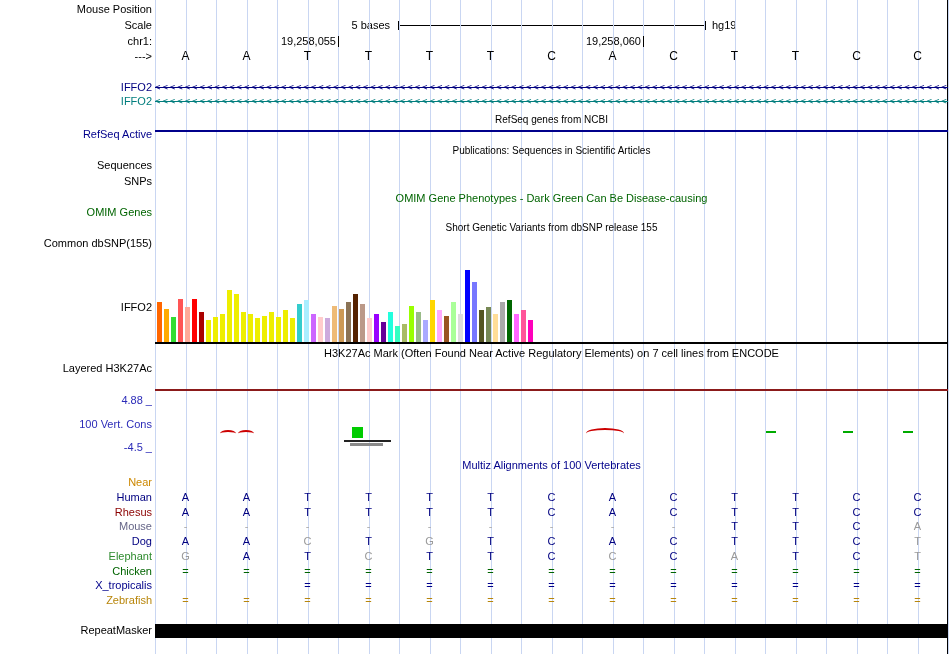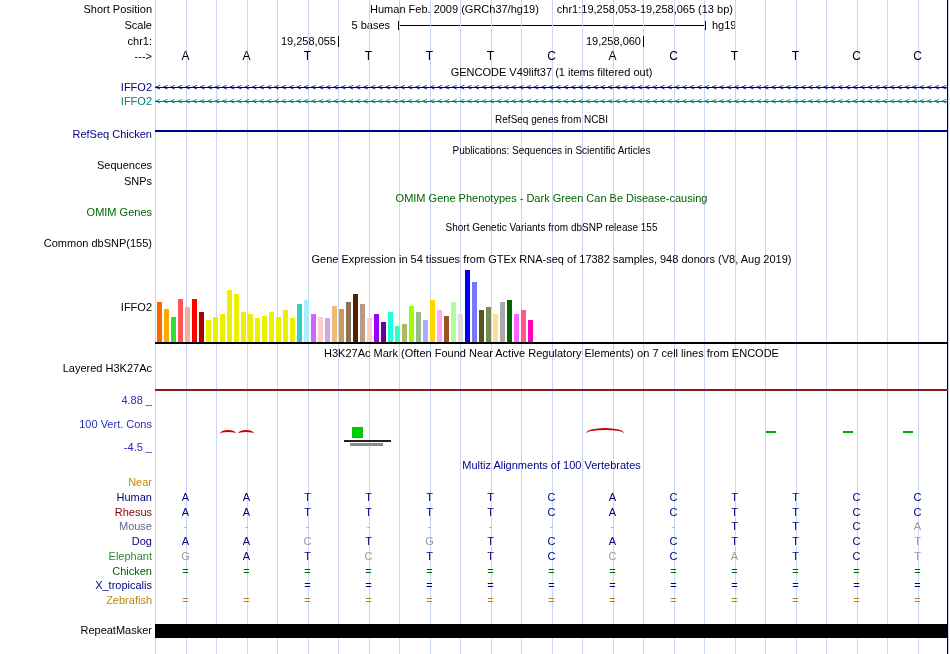--- a/index.html
+++ b/index.html
@@ -11,45 +11,40 @@
   .lbl{position:absolute;left:0;width:152px;text-align:right;white-space:nowrap;z-index:3;}
   .ctitle{position:absolute;left:155px;width:793px;text-align:center;white-space:nowrap;z-index:3;}
   .small{font-size:10px;}
   .abs{position:absolute;}
 </style>
 </head>
 <body>
 
 <div id="browser">
 
-  <div class="lbl" style="top:3px">Short Position</div>
-  <div class="ctitle" style="top:3px">
-    <span>Human Feb. 2009 (GRCh37/hg19)</span><span style="margin-left:18px">chr1:19,258,053-19,258,065 (13 bp)</span>
-  </div>
+  <div class="lbl" style="top:3px">Mouse Position</div>
 
   <div class="lbl" style="top:19px">Scale</div>
   <div class="abs" style="left:300px;top:19px;width:90px;text-align:right">5 bases</div>
   <div class="abs" style="left:398px;top:25px;width:308px;border-top:1px solid #000"></div>
   <div class="abs" style="left:398px;top:21px;width:1px;height:9px;background:#000"></div>
   <div class="abs" style="left:705px;top:21px;width:1px;height:9px;background:#000"></div>
   <div class="abs" style="left:712px;top:19px">hg19</div>
 
   <div class="lbl" style="top:35px">chr1:</div>
   <div class="lbl" style="top:50px">---&gt;</div>
 
-  <div class="ctitle" style="top:66px">GENCODE V49lift37 (1 items filtered out)</div>
   <div class="ctitle small" style="top:114px">RefSeq genes from NCBI</div>
   <div class="ctitle" style="top: 192px; color: rgb(0, 100, 0);">OMIM Gene Phenotypes - Dark Green Can Be Disease-causing</div>
   <div class="ctitle small" style="top:145px">Publications: Sequences in Scientific Articles</div>
   <div class="ctitle small" style="top:222px">Short Genetic Variants from dbSNP release 155</div>
-  <div class="ctitle" style="top:253px">Gene Expression in 54 tissues from GTEx RNA-seq of 17382 samples, 948 donors (V8, Aug 2019)</div>
   <div class="ctitle" style="top:347px">H3K27Ac Mark (Often Found Near Active Regulatory Elements) on 7 cell lines from ENCODE</div>
   <div class="ctitle" style="top: 459px; color: rgb(0, 0, 139);">Multiz Alignments of 100 Vertebrates</div>
 
-  <div class="lbl" style="top: 128px; color: rgb(0, 0, 139);">RefSeq Chicken</div>
+  <div class="lbl" style="top: 128px; color: rgb(0, 0, 139);">RefSeq Active</div>
   <div class="lbl" style="top:159px">Sequences</div>
   <div class="lbl" style="top:175px">SNPs</div>
   <div class="lbl" style="top: 206px; color: rgb(0, 100, 0);">OMIM Genes</div>
   <div class="lbl" style="top:237px">Common dbSNP(155)</div>
   <div class="lbl" style="top:301px">IFFO2</div>
   <div class="lbl" style="top:362px">Layered H3K27Ac</div>
   <div class="lbl" style="top: 394px; color: rgb(43, 43, 184);">4.88 _</div>
   <div class="lbl" style="top: 418px; color: rgb(43, 43, 184);">100 Vert. Cons</div>
   <div class="lbl" style="top: 441px; color: rgb(43, 43, 184);">-4.5 _</div>
   <div class="lbl" style="top:624px">RepeatMasker</div>

